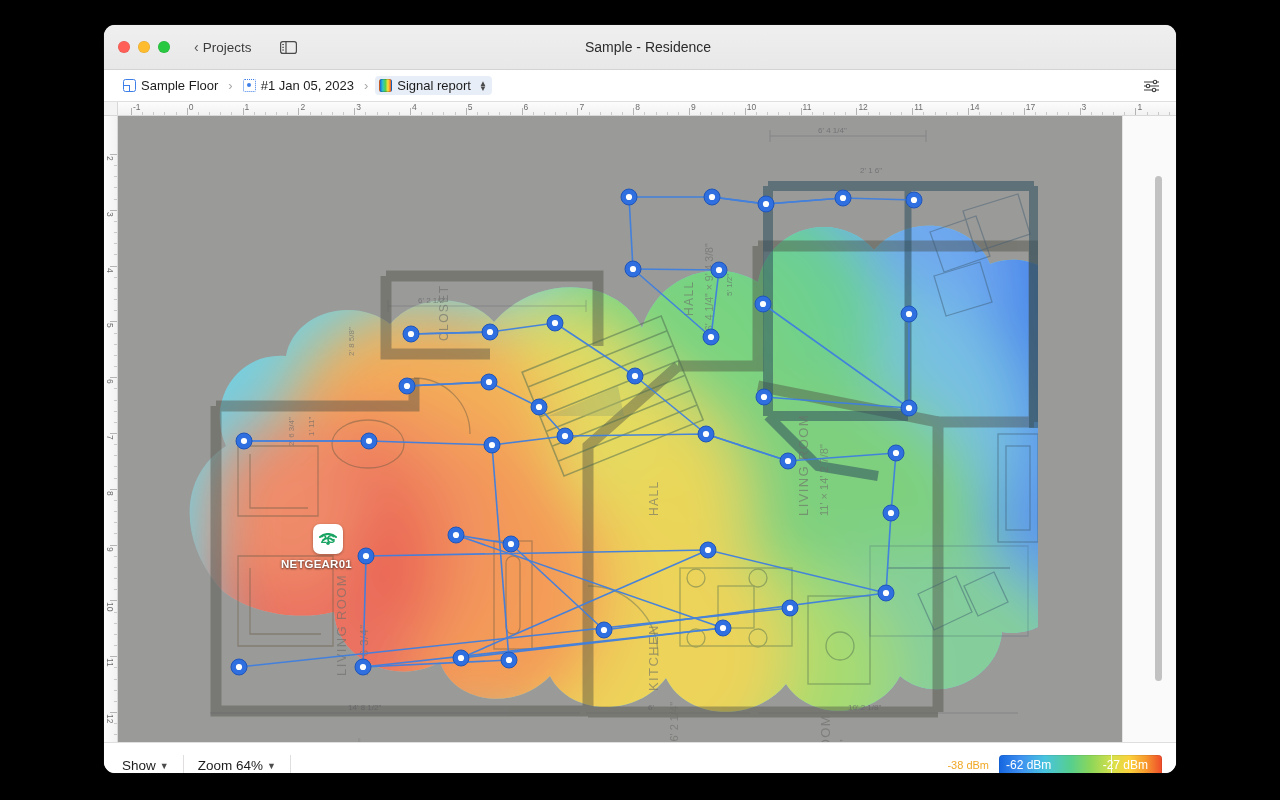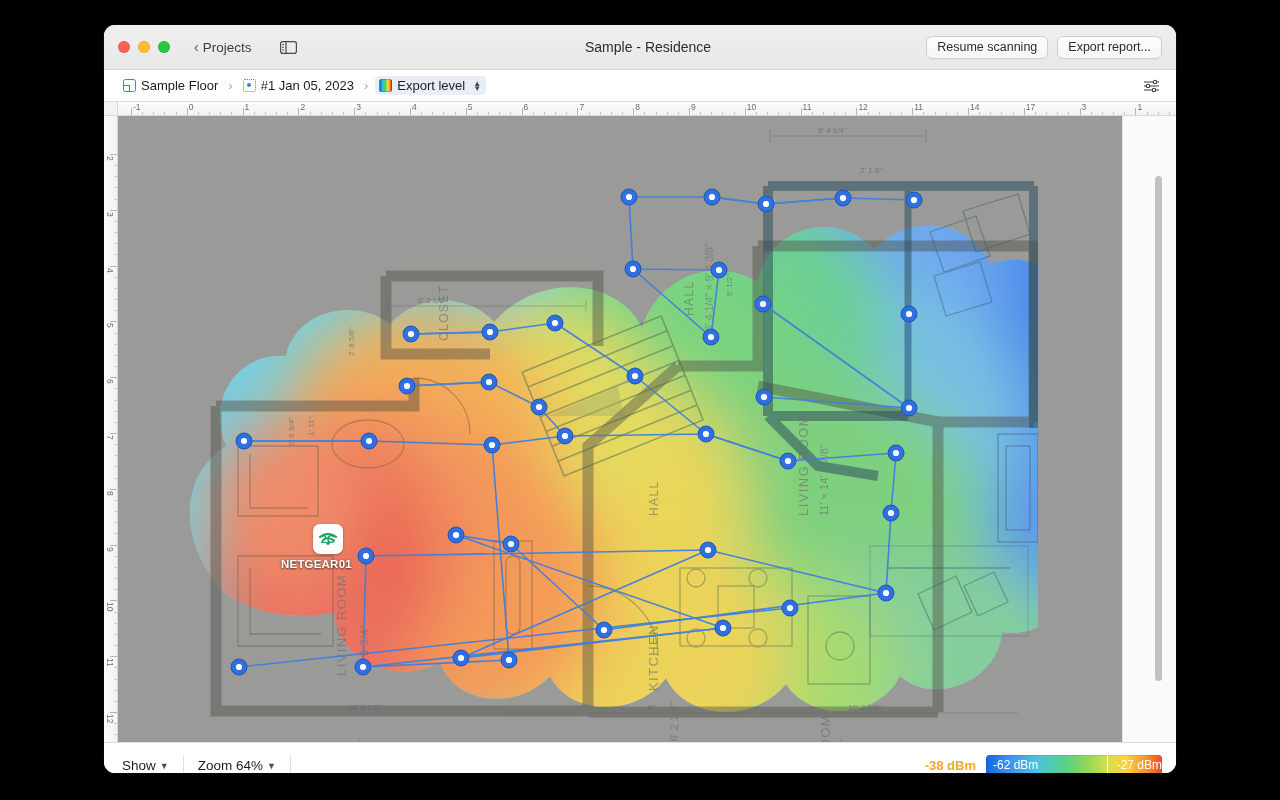--- a/index.html
+++ b/index.html
@@ -249,40 +249,40 @@
     display: flex; align-items: center; gap: 4px;
     font-size: 13.5px; color: #1d1d1d;
     cursor: default;
     padding-right: 14px;
     height: 26px;
   }
   .bb-sep { width:1px; height:20px; background:#e0dede; margin-right:14px; }
   .caret { font-size: 9px; color:#4c4c4c; margin-top:2px; }
 
   #legend-wrap { margin-left:auto; display:flex; align-items:center; gap:10px; }
-  #legend-current { font-size: 13px; color:#f0a825; font-weight: 700; }
+  #legend-current { font-size: 11px; color:#f0a825; font-weight: 400; }
   #legend-scale {
     position: relative;
-    width: 176px; height: 21px;
+    width: 163px; height: 21px;
     border-radius: 4px;
     background: linear-gradient(90deg,
       #1566e0 0%, #3d8ff0 13%, #48c3df 28%,
       #56cf8e 44%, #8bd65a 56%, #d8e04a 70%,
       #fbd13c 80%, #f79a2e 90%, #ef4b2a 100%);
     overflow: hidden;
     box-shadow: inset 0 0 0 0.5px rgba(0,0,0,.14);
   }
   .lg-chip {
     position:absolute; top:0; height:21px;
     display:flex; align-items:center;
     font-size: 12px; color:#ffffff;
     font-weight: 400;
   }
   .lg-chip.left  { left:0;  padding-left:7px; }
-  .lg-chip.right { right:0; padding-right:0; }
+  .lg-chip.right { right:0; padding-right:14px; }
   #legend-marker {
     position:absolute; top:0; bottom:0; width:1px;
     background: rgba(255,255,255,.85); left: 70%;
   }
 </style>
 </head>
 <body>
 
 <div id="window">
 
@@ -303,42 +303,38 @@
         <rect x="0.6" y="0.6" width="15.8" height="11.8" rx="2.2" fill="none" stroke="#4a4a4a" stroke-width="1.2"></rect>
         <line x1="6" y1="0.6" x2="6" y2="12.4" stroke="#4a4a4a" stroke-width="1.2"></line>
         <line x1="2.2" y1="3.6" x2="4" y2="3.6" stroke="#4a4a4a" stroke-width="1"></line>
         <line x1="2.2" y1="6.3" x2="4" y2="6.3" stroke="#4a4a4a" stroke-width="1"></line>
         <line x1="2.2" y1="9" x2="4" y2="9" stroke="#4a4a4a" stroke-width="1"></line>
       </svg>
     </div>
 
     <div id="win-title">Sample - Residence</div>
 
-    <div id="title-actions">
-      <div class="tb-btn">Resume scanning</div>
-      <div class="tb-btn">Export report...</div>
-    </div>
   </div>
 
   <div id="breadcrumb-bar">
     <div class="crumb">
       <span class="ic ic-floor"></span>
       <span>Sample Floor</span>
     </div>
     <span class="crumb-sep">›</span>
 
     <div class="crumb">
       <span class="ic ic-scan"></span>
       <span>#1 Jan 05, 2023</span>
     </div>
     <span class="crumb-sep">›</span>
 
     <div class="crumb active">
       <span class="ic ic-grad"></span>
-      <span>Export level</span>
+      <span>Signal report</span>
       <span class="stepper">
         <span>▲</span>
           <span>▼</span>
       </span>
     </div>
 
     <div id="filter-icon">
       <svg width="17" height="14" viewBox="0 0 17 14" aria-hidden="true">
         <line x1="1" y1="3" x2="16" y2="3" stroke="#3c3c3c" stroke-width="1.2"></line>
         <line x1="1" y1="7" x2="16" y2="7" stroke="#3c3c3c" stroke-width="1.2"></line>

